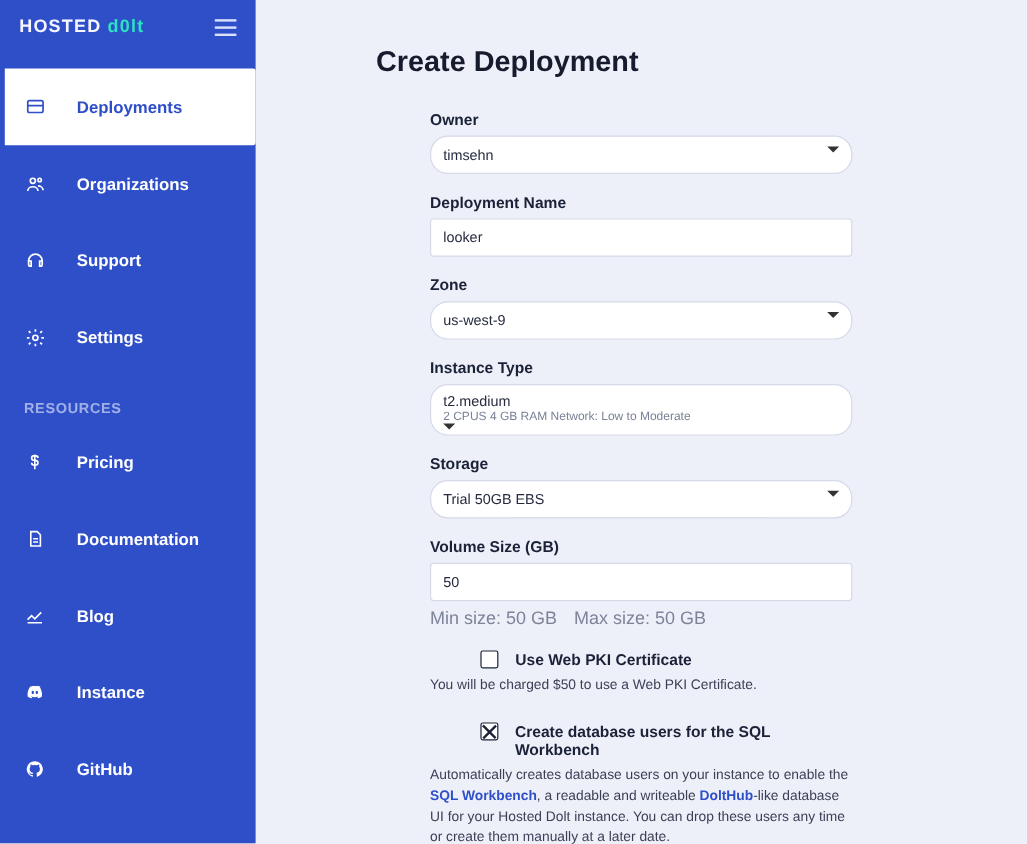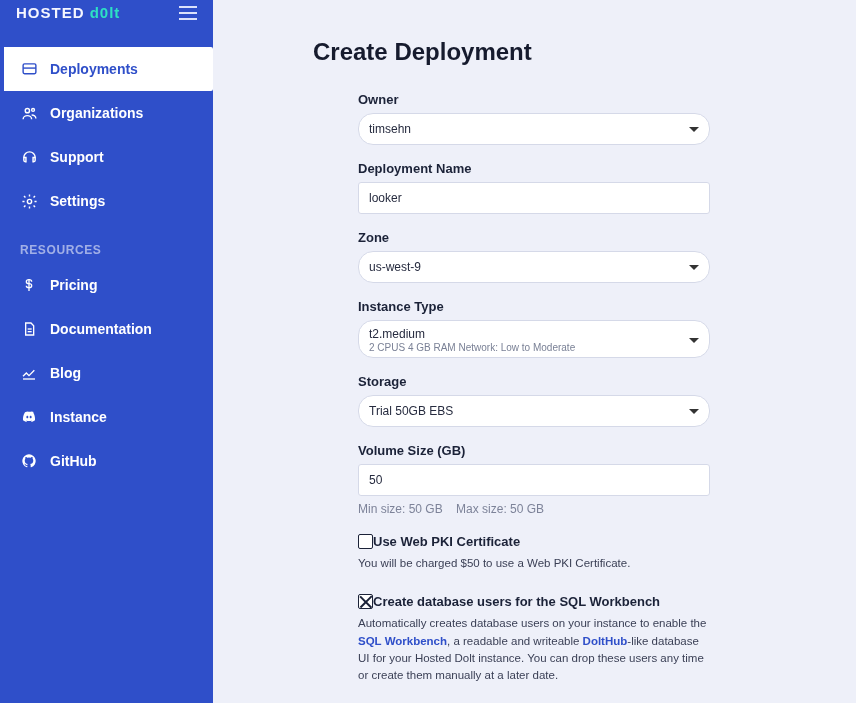--- a/index.html
+++ b/index.html
@@ -1,43 +1,43 @@
 <!DOCTYPE html>
 <html><head>
 <meta charset="utf-8">
 <style>
 * { box-sizing: border-box; margin: 0; padding: 0; }
 body { font-family: -apple-system, BlinkMacSystemFont, 'Segoe UI', Arial, sans-serif; background: #eef0f9; width:856px; height:703px; overflow:hidden; }
 .app { display:flex; height:100%; }
 .sidebar { width:213px; background:#2f4fc9; color:#fff; display:flex; flex-direction:column; }
-.sb-header { display:flex; align-items:center; justify-content:space-between; padding:4px 16px 12px; }
+.sb-header { display:flex; align-items:center; justify-content:space-between; padding:14px 16px 12px; }
 .logo { font-weight:800; font-size:15px; letter-spacing:1px; color:#f5f6ff; }
 .logo .dolt { color:#2de1c4; font-weight:800; }
 .hamburger { width:18px; height:14px; cursor:pointer; display:flex; flex-direction:column; justify-content:space-between; }
 .hamburger span { display:block; height:2px; background:#dbe1fb; }
 .nav { margin-top:14px; }
-.nav-item { display:flex; align-items:center; gap:12px; padding:13px 20px; cursor:pointer; font-size:14px; font-weight:600; color:#fff; }
+.nav-item { display:flex; align-items:center; gap:26px; padding:23px 20px; cursor:pointer; font-size:14px; font-weight:600; color:#fff; }
 .nav-item.active { background:#fff; color:#2f4fc9; border-top-right-radius:2px; border-bottom-right-radius:2px; margin-left:4px; padding-left:16px; }
 .nav-icon { width:18px; height:18px; display:flex; align-items:center; justify-content:center; }
 .resources-hdr { margin-top:20px; padding:0 20px 6px; font-size:12px; letter-spacing:0.6px; color:rgba(255,255,255,0.55); font-weight:600; }
 .main { flex:1; overflow:auto; padding:38px 60px 44px 100px; }
 h1 { font-size:24px; font-weight:800; color:#161b2e; margin-bottom:26px; }
 .form { width:352px; margin-left:45px; }
 .field { margin-bottom:16px; }
 .label { font-size:13px; font-weight:700; color:#1b2238; margin-bottom:6px; display:block; }
 .select, .input { width:100%; border:1px solid #d5d9e8; background:#fff; border-radius:3px; font-size:12px; color:#262b3f; padding:8px 10px; position:relative; }
-.select { display:flex; align-items:center; justify-content:space-between; cursor:pointer;border-radius:15px; }
-.select.tall { padding:6px 10px 4px; }
+.select { display:flex; justify-content:space-between; cursor:pointer;border-radius:15px; }
+.select.tall { padding:6px 10px 4px;flex-direction:column; }
 .caret { width:0; height:0; border-left:5px solid transparent; border-right:5px solid transparent; border-top:5px solid #333; }
 .inst-main { font-size:12px; color:#262b3f; }
 .inst-sub { font-size:10px; color:#7a8196; margin-top:1px; }
 .inst-wrap { display:flex; flex-direction:column; }
-.hint { font-size:12px; color:#7d8399; margin-top:6px; }
+.hint { font-size:15px; color:#7d8399; margin-top:6px; }
 .hint span + span { margin-left:10px; }
-.check-row { display:flex; align-items:flex-start; margin-top:18px; }
+.check-row { display:flex; align-items:flex-start; gap:14px; margin-top:18px;margin-left:42px; }
 .check-box { width:15px; height:15px; border:1.5px solid #1b2238; border-radius:2px; background:#fff; cursor:pointer; position:relative; display:flex; align-items:center; justify-content:center; }
 .check-box.checked::before, .check-box.checked::after { content:''; position:absolute; background:#1b2238; width:120%; height:1.5px; }
 .check-box.checked::before { transform:rotate(45deg); }
 .check-box.checked::after { transform:rotate(-45deg); }
 .check-label { font-size:13px; font-weight:700; color:#1b2238; }
 .desc { font-size:11.5px; color:#3a3f55; margin-top:6px; line-height:1.5; }
 .desc .link { color:#2f4fc9; font-weight:600; }
 </style>
 </head>
 <body>

